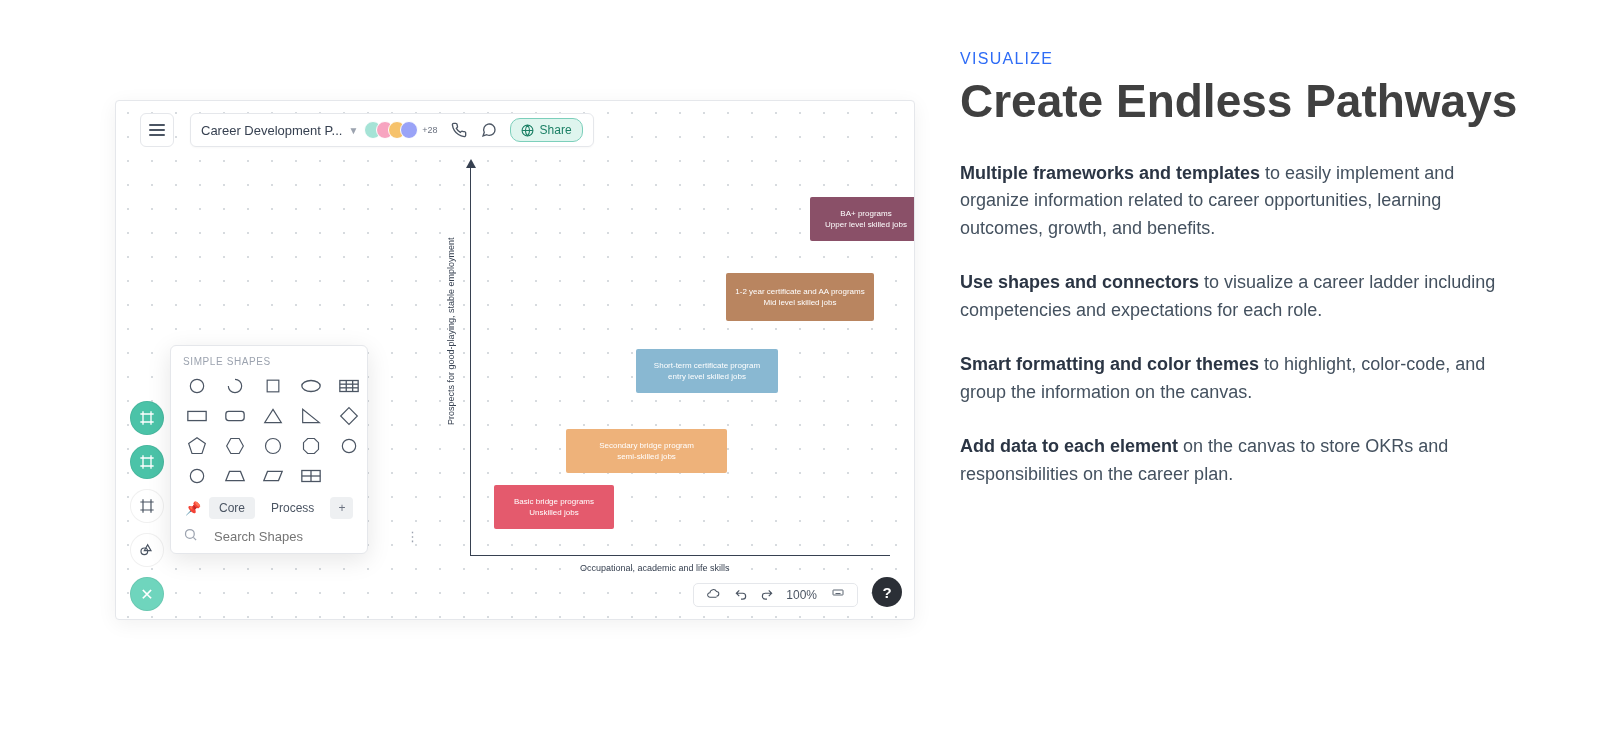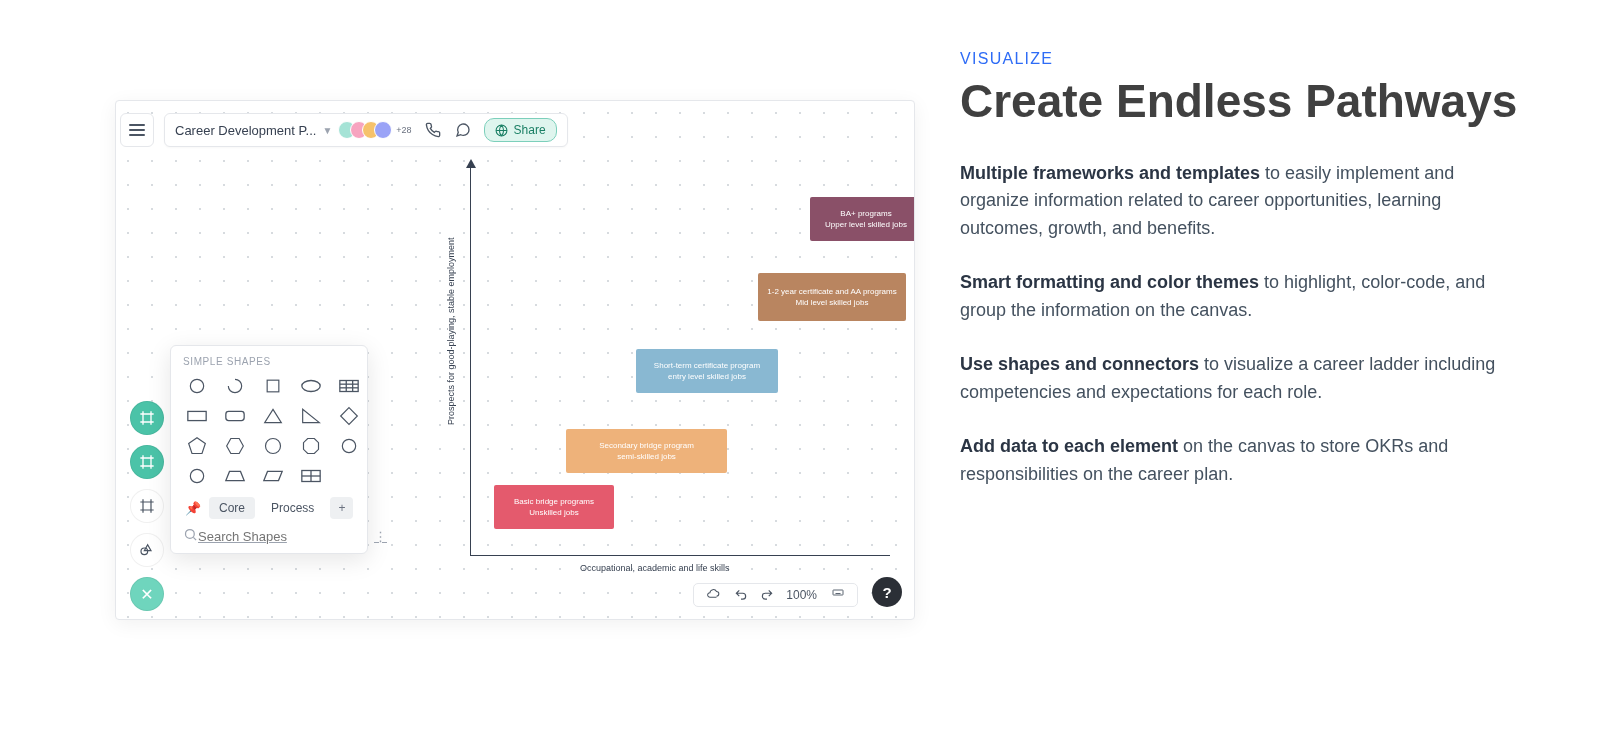--- a/index.html
+++ b/index.html
@@ -26,24 +26,24 @@
       border: 1px solid #e5e7eb;
       border-radius: 4px;
       box-shadow: 0 4px 20px rgba(0,0,0,0.06);
       position: relative;
       overflow: hidden;
     }
     
     .toolbar {
       position: absolute;
       top: 12px;
-      left: 4px;
+      left: 24px;
       display: flex;
       align-items: center;
-      gap: 10px;
+      gap: 16px;
       z-index: 5;
     }
     .hamburger {
       width: 34px; height: 34px;
       background:#fff;
       border:1px solid #e5e7eb;
       border-radius: 6px;
       display:flex; align-items:center; justify-content:center;
       cursor:pointer;
     }
@@ -88,21 +88,21 @@
     }
     .popover-title { font-size:10px; letter-spacing:0.06em; color:#9ca3af; margin-bottom:8px; }
     .shape-grid { display:grid; grid-template-columns:repeat(5, 28px); gap:8px 10px; margin-bottom:10px; }
     .shape-cell { width:28px; height:22px; display:flex; align-items:center; justify-content:center; cursor:pointer; }
     .shape-cell svg { stroke:#4b5563; fill:none; stroke-width:1.4; }
     .popover-tabs { display:flex; align-items:center; gap:6px; margin-bottom:8px; }
     .pin-icon { color:#9ca3af; font-size:13px; width:20px; text-align:center; }
     .tab { font-size:12px; padding:4px 10px; border-radius:4px; color:#4b5563; cursor:pointer; }
     .tab.active { background:#eef0f2; }
     .tab.plus { background:#eef0f2; color:#6b7280; padding:4px 8px; }
-    .popover-search { display:flex; align-items:center; gap:0; color:#9ca3af; font-size:13px;text-decoration:underline; }
+    .popover-search { display:flex; align-items:center; gap:16px; color:#9ca3af; font-size:13px; }
     .popover-search .mag { width:16px; }
     .popover-search input { border:none; outline:none; font-size:13px; color:#4b5563; flex:1; background:transparent; }
     .popover-search .dots { color:#9ca3af; cursor:pointer; }
     
     .axes { position:absolute; left:354px; top:64px; }
     .y-axis { position:absolute; left:0; top:0; width:1px; height:390px; background:#374151; }
     .y-arrow { position:absolute; left:-4px; top:-6px; width:0; height:0; border-left:5px solid transparent; border-right:5px solid transparent; border-bottom:9px solid #374151; }
     .x-axis { position:absolute; left:0; top:390px; width:420px; height:1px; background:#374151; }
     .y-label { position:absolute; left:-24px; top:260px; font-size:9px; color:#374151; transform:rotate(-90deg); transform-origin:left top; white-space:nowrap; }
     .x-label { position:absolute; left:110px; top:398px; font-size:9px; color:#374151; white-space:nowrap; }
@@ -343,21 +343,21 @@
       <span class="l2">Unskilled jobs</span>
     </div>
     <div class="cbox" style="left:450px; top:328px; width:161px; height:44px; background:#eeb27a;">
       <span class="l1">Secondary bridge program</span>
       <span class="l2">semi-skilled jobs</span>
     </div>
     <div class="cbox" style="left:520px; top:248px; width:142px; height:44px; background:#89b8d2;">
       <span class="l1">Short-term certificate program</span>
       <span class="l2">entry level skilled jobs</span>
     </div>
-    <div class="cbox" style="left:610px; top:172px; width:148px; height:48px; background:#b98560;margin-left:32px;">
+    <div class="cbox" style="left:610px; top:172px; width:148px; height:48px; background:#b98560;">
       <span class="l1">1-2 year certificate and AA programs</span>
       <span class="l2">Mid level skilled jobs</span>
     </div>
     <div class="cbox" style="left:694px; top:96px; width:112px; height:44px; background:#8a5068;">
       <span class="l1">BA+ programs</span>
       <span class="l2">Upper level skilled jobs</span>
     </div>
 
     <div class="status-bar">
       <span class="ico">
@@ -389,17 +389,17 @@
     </div>
     <div class="help-btn">?</div>
   </div>
 </div>
 
 <div class="right">
   <div class="eyebrow">VISUALIZE</div>
   <h1 class="headline">Create Endless Pathways</h1>
   <div class="copy">
     <p><b>Multiple frameworks and templates</b><span> to easily implement and organize information related to career opportunities, learning outcomes, growth, and benefits.</span></p>
+    <p><b>Use shapes and connectors</b><span> to visualize a career ladder including competencies and expectations for each role.</span></p>
     <p><b>Smart formatting and color themes</b><span> to highlight, color-code, and group the information on the canvas.</span></p>
-    <p><b>Use shapes and connectors</b><span> to visualize a career ladder including competencies and expectations for each role.</span></p>
     <p><b>Add data to each element</b><span> on the canvas to store OKRs and responsibilities on the career plan.</span></p>
   </div>
 </div>
 
 </body></html>

